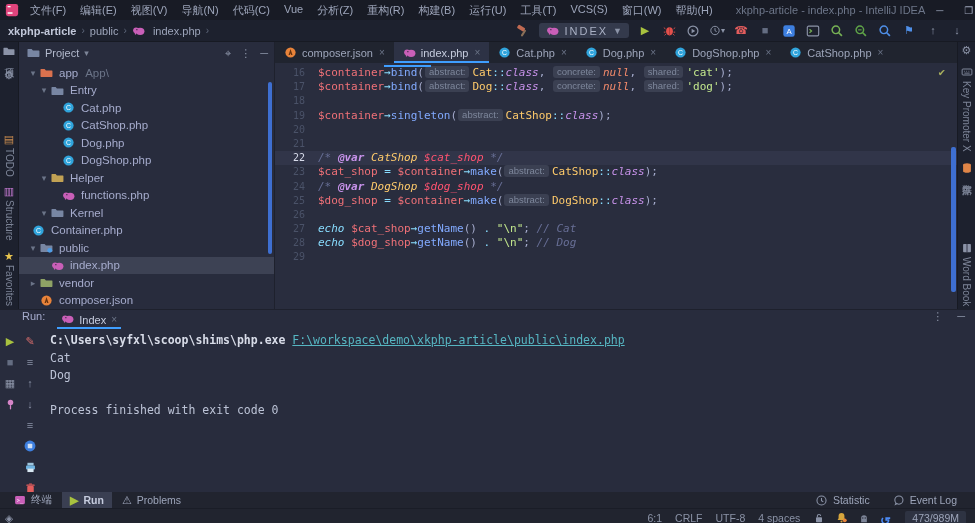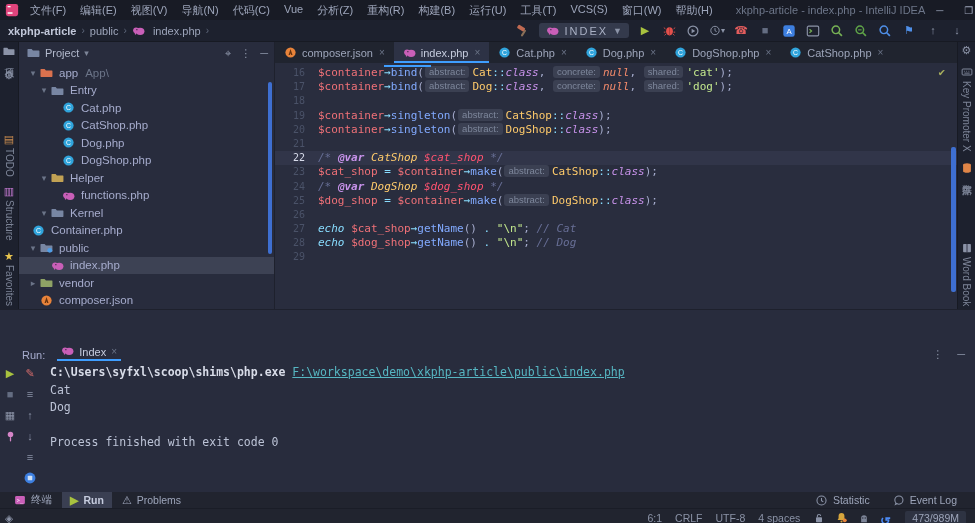--- a/index.html
+++ b/index.html
@@ -73,21 +73,21 @@
   .tok-cmc{color:#ffcb6b;font-style:italic;}
   .tok-cmv{color:#ff5370;font-style:italic;}
   .tok-h{display:inline-block;background:#3b4052;color:#7e879c;border-radius:3px;padding:0 4px;margin:0 3px 0 1px;
          font-size:9.5px;font-family:"Liberation Sans",sans-serif;line-height:12px;font-style:normal;vertical-align:1px;}
   .e-scroll{position:absolute;right:1px;top:84px;width:5px;height:145px;background:#3e6fd1;border-radius:2px;}
   .inspect{position:absolute;right:12px;top:3px;color:#a9b05e;font-size:11px;}
   .bind-mark{position:absolute;left:109px;top:2px;width:47px;height:2px;background:#3f9eff;}
 
   
   .runpanel{height:182px;background:#282c3d;border-top:1px solid #1e212d;display:flex;flex-direction:column;flex:none;}
-  .r-head{height:19px;display:flex;align-items:flex-end;padding:0 10px 0 22px;gap:12px;flex:none;margin-top:32px;}
+  .r-head{height:19px;display:flex;align-items:flex-start;padding:0 10px 0 22px;gap:12px;flex:none;}
   .r-tab{display:flex;align-items:center;gap:5px;height:100%;padding:0 4px;box-shadow:inset 0 -2px 0 #3f9eff;color:#c6ccde;}
   .r-tab .x{color:#6b7488;font-size:10px;}
   .r-tools{margin-left:auto;display:flex;gap:14px;color:#8b93a7;}
   .r-body{flex:1;display:flex;}
   .rcol{width:20px;flex:none;display:flex;flex-direction:column;align-items:center;gap:7px;padding-top:5px;}
   .rci{width:14px;height:14px;display:flex;align-items:center;justify-content:center;font-size:11px;color:#8b93a7;}
   .console{flex:1;padding:3px 10px;font-family:"DejaVu Sans Mono","Liberation Mono",monospace;font-size:11.5px;line-height:17.5px;color:#bcc3d6;white-space:pre;}
   .seg-b{font-weight:bold;color:#d8dce8;}
   .seg-lnk{color:#56b6c2;text-decoration:underline;}
 
@@ -483,21 +483,21 @@
             <span>CatShop.php</span>
             <span class="x">×</span>
           </span>
         </div>
       <div class="editor" id="editor">
 
       <div class="line"><span class="num">16</span><span><span class="tok-v">$container</span><span class="tok-op">→</span><span class="tok-fn">bind</span><span class="tok-pl">(</span><span class="tok-h">abstract:</span><span class="tok-cls">Cat</span><span class="tok-op">::</span><span class="tok-kw">class</span><span class="tok-pl">, </span><span class="tok-h">concrete:</span><span class="tok-nul">null</span><span class="tok-pl">, </span><span class="tok-h">shared:</span><span class="tok-str">'cat'</span><span class="tok-pl">);</span></span></div>
           <div class="line"><span class="num">17</span><span><span class="tok-v">$container</span><span class="tok-op">→</span><span class="tok-fn">bind</span><span class="tok-pl">(</span><span class="tok-h">abstract:</span><span class="tok-cls">Dog</span><span class="tok-op">::</span><span class="tok-kw">class</span><span class="tok-pl">, </span><span class="tok-h">concrete:</span><span class="tok-nul">null</span><span class="tok-pl">, </span><span class="tok-h">shared:</span><span class="tok-str">'dog'</span><span class="tok-pl">);</span></span></div>
           <div class="line"><span class="num">18</span><span></span></div>
           <div class="line"><span class="num">19</span><span><span class="tok-v">$container</span><span class="tok-op">→</span><span class="tok-fn">singleton</span><span class="tok-pl">(</span><span class="tok-h">abstract:</span><span class="tok-cls">CatShop</span><span class="tok-op">::</span><span class="tok-kw">class</span><span class="tok-pl">);</span></span></div>
-          <div class="line"><span class="num">20</span><span><span class="tok-v">$container</span><span class="tok-op">→</span><span class="tok-fn">singleton</span><span class="tok-pl">(</span><span class="tok-h">abstract:</span><span class="tok-cls">DogShop</span><span class="tok-op">::</span><span class="tok-kw">class</span><span class="tok-pl">);</span></span></div>
+          <div class="line"><span class="num">20</span></div>
           <div class="line"><span class="num">21</span><span></span></div>
           <div class="line cur"><span class="num">22</span><span><span class="tok-cm">/* </span><span class="tok-kwb">@var</span><span class="tok-cmc"> CatShop</span><span class="tok-cmv"> $cat_shop</span><span class="tok-cm"> */</span></span></div>
           <div class="line"><span class="num">23</span><span><span class="tok-v">$cat_shop</span><span class="tok-pl"> </span><span class="tok-op">=</span><span class="tok-pl"> </span><span class="tok-v">$container</span><span class="tok-op">→</span><span class="tok-fn">make</span><span class="tok-pl">(</span><span class="tok-h">abstract:</span><span class="tok-cls">CatShop</span><span class="tok-op">::</span><span class="tok-kw">class</span><span class="tok-pl">);</span></span></div>
           <div class="line"><span class="num">24</span><span><span class="tok-cm">/* </span><span class="tok-kwb">@var</span><span class="tok-cmc"> DogShop</span><span class="tok-cmv"> $dog_shop</span><span class="tok-cm"> */</span></span></div>
           <div class="line"><span class="num">25</span><span><span class="tok-v">$dog_shop</span><span class="tok-pl"> </span><span class="tok-op">=</span><span class="tok-pl"> </span><span class="tok-v">$container</span><span class="tok-op">→</span><span class="tok-fn">make</span><span class="tok-pl">(</span><span class="tok-h">abstract:</span><span class="tok-cls">DogShop</span><span class="tok-op">::</span><span class="tok-kw">class</span><span class="tok-pl">);</span></span></div>
           <div class="line"><span class="num">26</span><span></span></div>
           <div class="line"><span class="num">27</span><span><span class="tok-kwi">echo</span><span class="tok-pl"> </span><span class="tok-v">$cat_shop</span><span class="tok-op">→</span><span class="tok-fn">getName</span><span class="tok-pl">() </span><span class="tok-op">.</span><span class="tok-pl"> </span><span class="tok-str">"\n"</span><span class="tok-pl">;</span><span class="tok-cm"> // Cat</span></span></div>
           <div class="line"><span class="num">28</span><span><span class="tok-kwi">echo</span><span class="tok-pl"> </span><span class="tok-v">$dog_shop</span><span class="tok-op">→</span><span class="tok-fn">getName</span><span class="tok-pl">() </span><span class="tok-op">.</span><span class="tok-pl"> </span><span class="tok-str">"\n"</span><span class="tok-pl">;</span><span class="tok-cm"> // Dog</span></span></div>
           <div class="line"><span class="num">29</span><span></span></div>
           <div class="bind-mark"></div>

